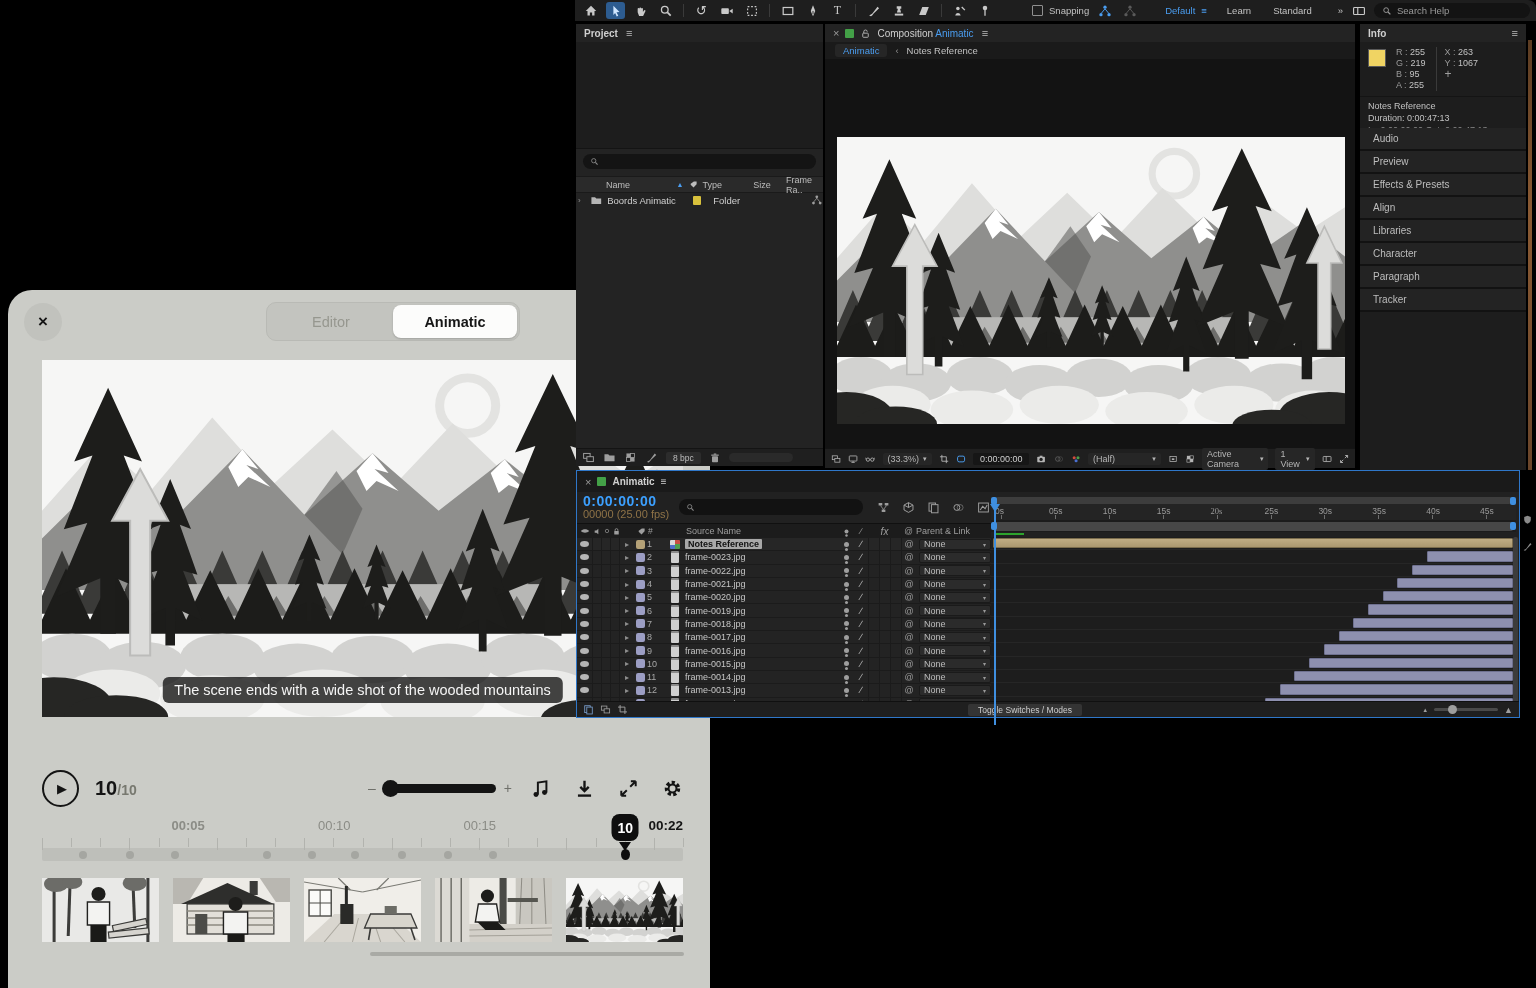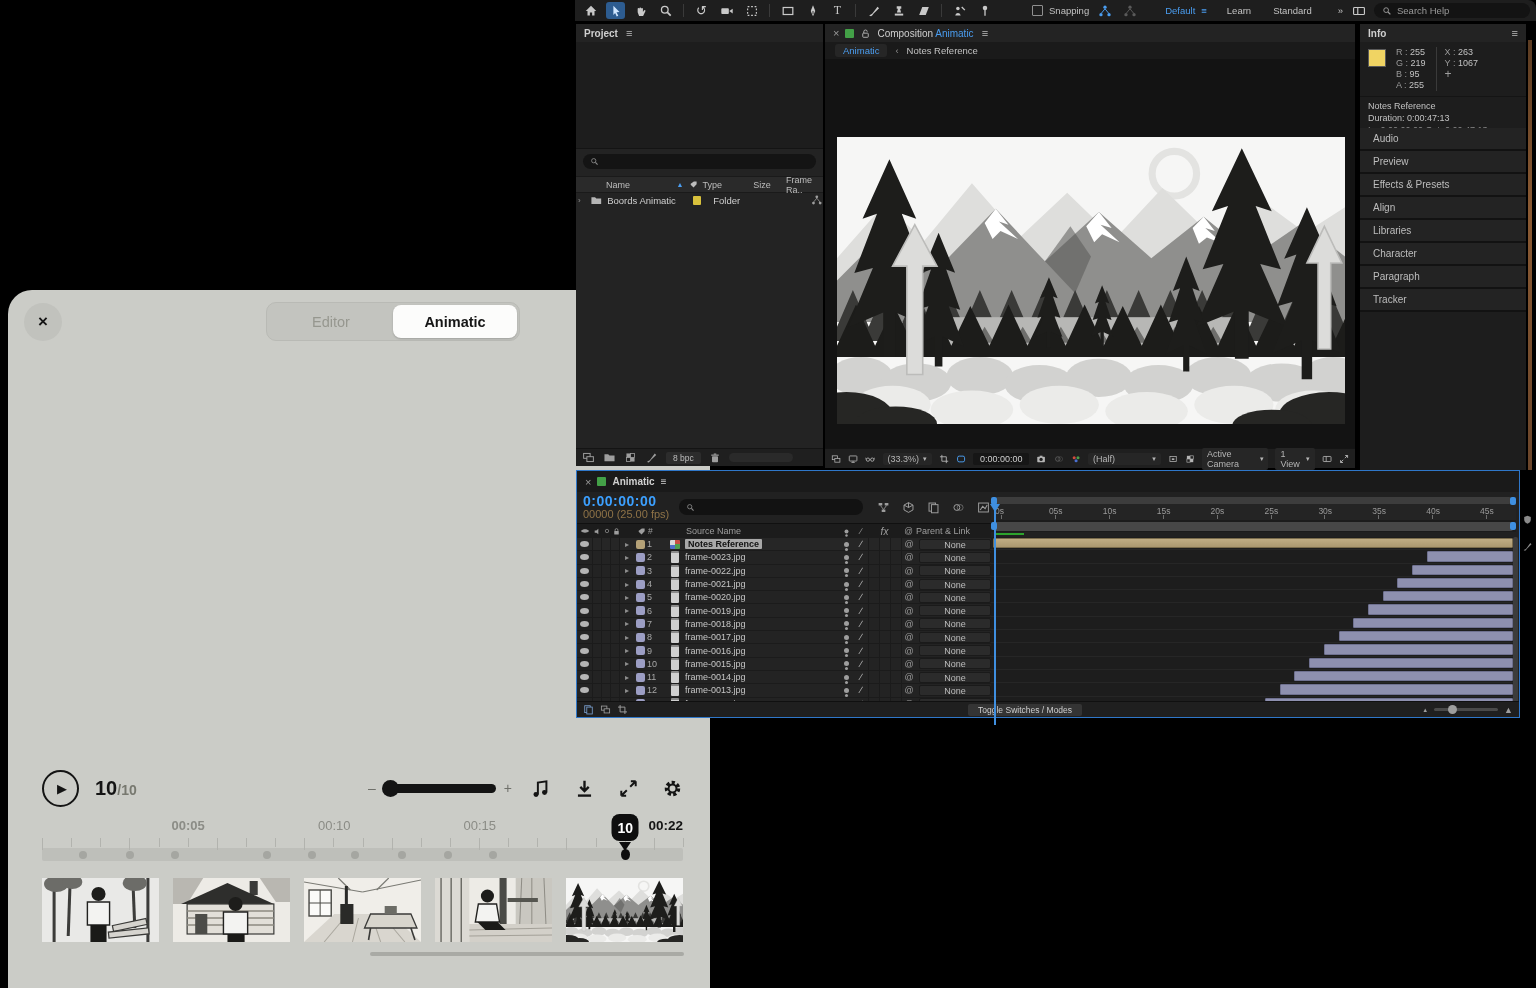--- a/index.html
+++ b/index.html
@@ -79,21 +79,21 @@
   .c.arr{width:14px;color:#8f8f8f;font-size:8px;}
   .c.lbl{width:13px;}
   .c.num{width:20px;justify-content:flex-start;color:#a8a8a8;}
   .c.ficon{width:15px;}
   .c.name{flex:1;justify-content:flex-start;padding-left:3px;white-space:nowrap;overflow:hidden;}
   .c.shy{width:16px;}
   .c.qual{width:14px;color:#c2c2c2;}
   .c.b12{width:11px;border-left:1px solid #1b1b1b;}
   .c.pw{width:15px;color:#9a9a9a;font-size:9px;border-left:1px solid #1b1b1b;}
   .c.parent{width:72px;background:#2b2b2b;border:1px solid #1a1a1a;border-radius:2px;height:11px;margin-left:3px;
-    display:flex;justify-content:space-between;padding:0 4px;color:#bdbdbd;flex-direction:column;}
+    display:flex;justify-content:space-between;padding:0 4px;color:#bdbdbd;}
   .eyeball{width:9px;height:6px;background:#b5b5b5;border-radius:50%;display:inline-block;}
   .lblsq{width:9px;height:9px;border-radius:2px;display:inline-block;}
   .shyg{width:5px;height:5px;background:#9e9e9e;border-radius:50%;display:inline-block;box-shadow:0 5px 0 -1px #9e9e9e;}
   .filesheet{width:8px;height:10px;background:#cfcfcf;border-radius:1px;display:inline-block;border-top:2px solid #8a8a8a;}
   .compcolored{width:10px;height:9px;display:inline-block;border-radius:1px;
     background:conic-gradient(#c94f44 0 25%,#4d9e4d 0 50%,#4f6fc9 0 75%,#d9d9d9 0);}
   .selname{background:#a8a8a8;color:#111;padding:0 3px;border-radius:1px;font-weight:bold;}
   .tl-bottom{position:absolute;left:0;bottom:0;right:0;height:15px;background:#1f1f1f;border-top:1px solid #101010;
     display:flex;align-items:center;padding:0 6px;color:#9e9e9e;}
   .togglepill{background:#343434;border-radius:2px;padding:1px 10px;font-size:8.5px;color:#cfcfcf;margin:0 auto;}
@@ -1266,21 +1266,21 @@
       <span class="bluecap" style="right:0"></span>
       <div class="ruler" id="ae-ruler">
           <span class="rlab" style="left: 4px;">0s</span>
           <span class="rtick" style="left: 10px;"></span>
           <span class="rlab" style="left: 57.9px;">05s</span>
           <span class="rtick" style="left: 63.9px;"></span>
           <span class="rlab" style="left: 111.8px;">10s</span>
           <span class="rtick" style="left: 117.8px;"></span>
           <span class="rlab" style="left: 165.7px;">15s</span>
           <span class="rtick" style="left: 171.7px;"></span>
-          <span class="rlab" style="left: 219.6px;">20s</span>
+          <span class="rlab" style="left: 219.6px; font-family: Liberation Serif, serif;">20s</span>
           <span class="rtick" style="left: 225.6px;"></span>
           <span class="rlab" style="left: 273.5px;">25s</span>
           <span class="rtick" style="left: 279.5px;"></span>
           <span class="rlab" style="left: 327.4px;">30s</span>
           <span class="rtick" style="left: 333.4px;"></span>
           <span class="rlab" style="left: 381.3px;">35s</span>
           <span class="rtick" style="left: 387.3px;"></span>
           <span class="rlab" style="left: 435.2px;">40s</span>
           <span class="rtick" style="left: 441.2px;"></span>
           <span class="rlab" style="left: 489.1px;">45s</span>
@@ -1365,20 +1365,26 @@
   </div>
 
   <div class="abs bw">
     <div class="closebtn">
         <span>×</span>
       </div>
     <div class="segwrap">
       <div class="seg">Editor</div>
       <div class="seg on">Animatic</div>
     </div>
+    <div class="mainimg">
+      <svg class="art" style="left:0;top:0;width:641px;height:357px">
+          <use href="#art-mountain"></use>
+        </svg>
+      <div class="caption">The scene ends with a wide shot of the wooded mountains</div>
+    </div>
     <div class="ctrlrow">
       <div class="playbtn">
           <span>▶</span>
         </div>
       <div class="counter">
         <span>10</span><span class="tot">/10</span>
       </div>
       <div class="volgrp">
         <span class="volmin">–</span>
         <span class="voltrack">

